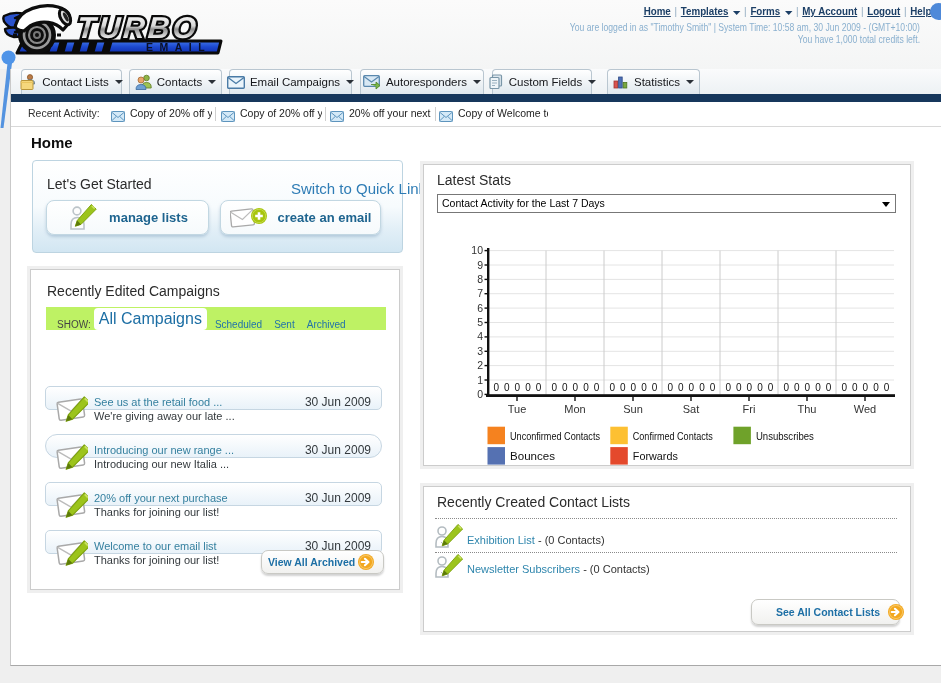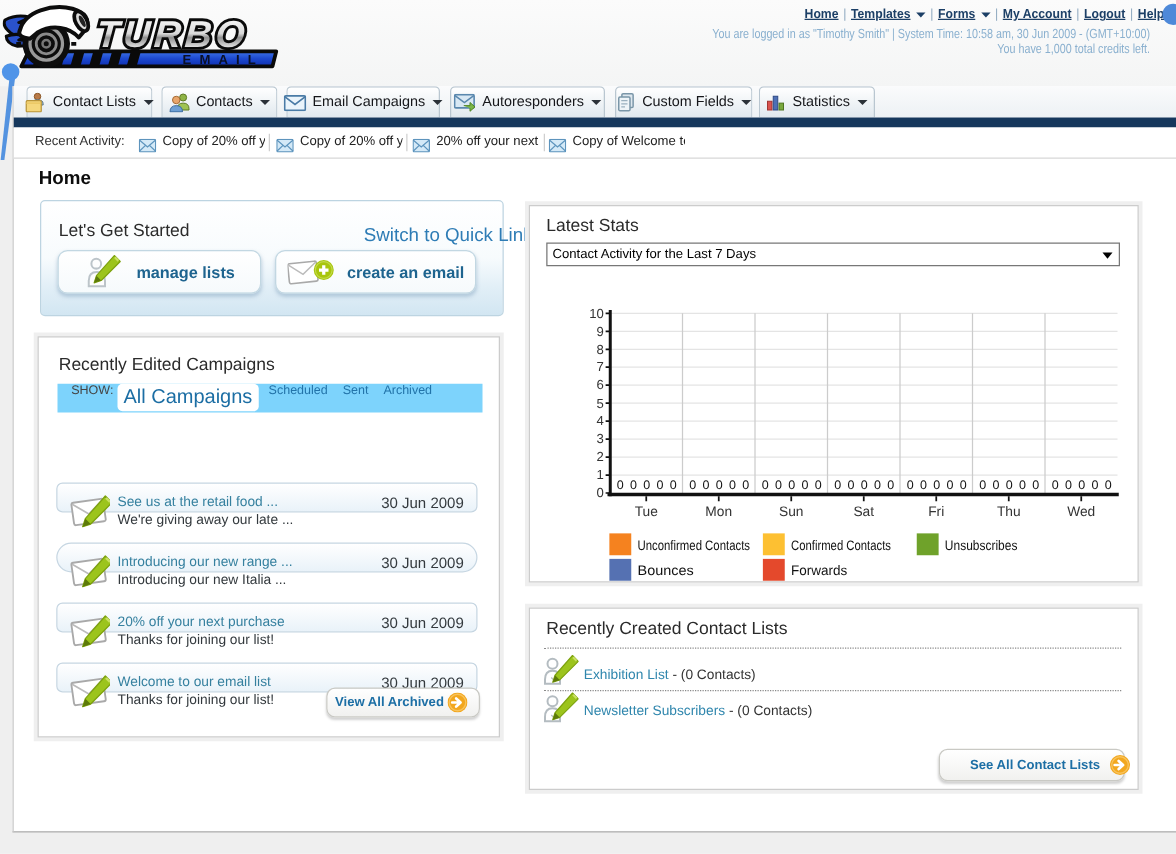--- a/index.html
+++ b/index.html
@@ -18,21 +18,21 @@
 .tab { position:absolute; top:69px; height:25px; border:1px solid #b9c6d0; border-bottom:none; border-radius:4px 4px 0 0; background:linear-gradient(#ffffff,#e0e8ee); display:flex; align-items:center; justify-content:center; font-size:11.5px; color:#15161a; white-space:nowrap; }
 .tab .ic { margin-right:5px; display:inline-flex; }
 .tab .dn { margin-left:6px; width:0; height:0; border-left:4px solid transparent; border-right:4px solid transparent; border-top:4px solid #2b3138; }
 .ritem { position:absolute; top:107px; font-size:10.5px; color:#222; white-space:nowrap; overflow:hidden; }
 .rdiv { position:absolute; top:107px; width:1px; height:14px; background:#cfcfcf; }
 .home { position:absolute; left:31px; top:134px; font-size:15px; font-weight:bold; color:#0d0d0d; }
 .box { position:absolute; background:#ffffff; border:1px solid #cccccc; box-shadow:0 0 0 3px #efefef; }
 .bluebox { position:absolute; border:1px solid #bdd4e1; border-radius:4px; background:linear-gradient(#ffffff 0%,#f7fbfd 50%,#e2eff7 75%,#d2e6f2 100%); }
 .btitle { position:absolute; font-size:14px; color:#2b2b2b; }
 .bigbtn { position:absolute; background:linear-gradient(#ffffff,#f6fafc); border:1px solid #c2d7e2; border-radius:8px; box-shadow:0 2px 3px rgba(140,170,195,.5); display:flex; align-items:center; justify-content:center; font-size:13px; font-weight:bold; color:#1e648f; }
-.showbar { position:absolute; left:46px; top:307px; width:340px; height:23px; background:#7dd3fc; display:flex; align-items:flex-start; font-size:10.5px; }
+.showbar { position:absolute; left:46px; top:307px; width:340px; height:23px; background:#bef264; display:flex; align-items:flex-end; font-size:10.5px; }
 .showbar a { color:#2273a9; text-decoration:none; font-size:10px; }
 .pill { background:#ffffff; border-radius:4px; padding:2px 5px; font-size:16px; color:#1c6ea4; }
 .crow { position:absolute; left:45px; width:337px; height:24px; background:linear-gradient(#ffffff,#e9f2f9); border:1px solid #c6d6e2; border-radius:5px;margin-top:40px; }
 .crow .t1 { position:absolute; left:48px; top:9px; font-size:11px; color:#35809f; }
 .crow .t2 { position:absolute; left:48px; top:23px; font-size:11px; color:#33393d; }
 .crow .dt { position:absolute; right:10px; top:8px; font-size:12px; color:#33393d; }
 .vbtn { position:absolute; background:linear-gradient(#ffffff,#f1f1ef); border:1px solid #c9c9c4; border-radius:7px; box-shadow:0 2px 2px rgba(0,0,0,.18); display:flex; align-items:center; font-size:11px; font-weight:bold; color:#1d6fa5; } .vbtn svg { flex-shrink:0; }
 .dotline { position:absolute; border-top:1px dotted #8a8a8a; }
 </style>
 </head>
@@ -161,21 +161,21 @@
           <path d="M1 1.5 L9 7.5 L17 1.5" fill="none" stroke="#4a7ba6" stroke-width="1.3"></path>
         </svg>
       </span>Email Campaigns<span class="dn"></span></div>
   <div class="tab" style="left:360px;width:124px;"><span class="ic">
         <svg width="18" height="15" viewBox="0 0 18 15">
           <rect x="0.7" y="0.7" width="15.6" height="10.6" rx="1" fill="#d8e8f4" stroke="#5a88ae" stroke-width="1.3"></rect>
           <path d="M1 1.5 L8.5 7 L16 1.5" fill="none" stroke="#5a88ae" stroke-width="1.2"></path>
           <path d="M8 11 L13 11 L13 8.5 L17 12 L13 15.5 L13 13" fill="#7ab648" stroke="#4e8422" stroke-width="0.8" transform="translate(0,-1.5)"></path>
         </svg>
       </span>Autoresponders<span class="dn"></span></div>
-  <div class="tab" style="left:492px;width:110px;"><span class="ic">
+  <div class="tab" style="left:492px;width:100px;"><span class="ic">
         <svg width="16" height="16" viewBox="0 0 16 16">
           <rect x="4.5" y="1" width="9" height="11" rx="1" fill="#dde7ee" stroke="#7a96a8" stroke-width="1.2"></rect>
           <rect x="2" y="3.5" width="9" height="11" rx="1" fill="#eef4f8" stroke="#7a96a8" stroke-width="1.2"></rect>
           <path d="M4 6.5 L9 6.5 M4 9 L9 9 M4 11.5 L7 11.5" stroke="#9ab0bf" stroke-width="1"></path>
         </svg>
       </span>Custom Fields<span class="dn"></span></div>
   <div class="tab" style="left:607px;width:93px;"><span class="ic">
         <svg width="16" height="14" viewBox="0 0 16 14">
           <rect x="1" y="6" width="3.6" height="7" fill="#d9534f" stroke="#a33632" stroke-width="0.8"></rect>
           <rect x="5.6" y="2" width="3.6" height="11" fill="#4d6fb5" stroke="#2e4a85" stroke-width="0.8"></rect>

